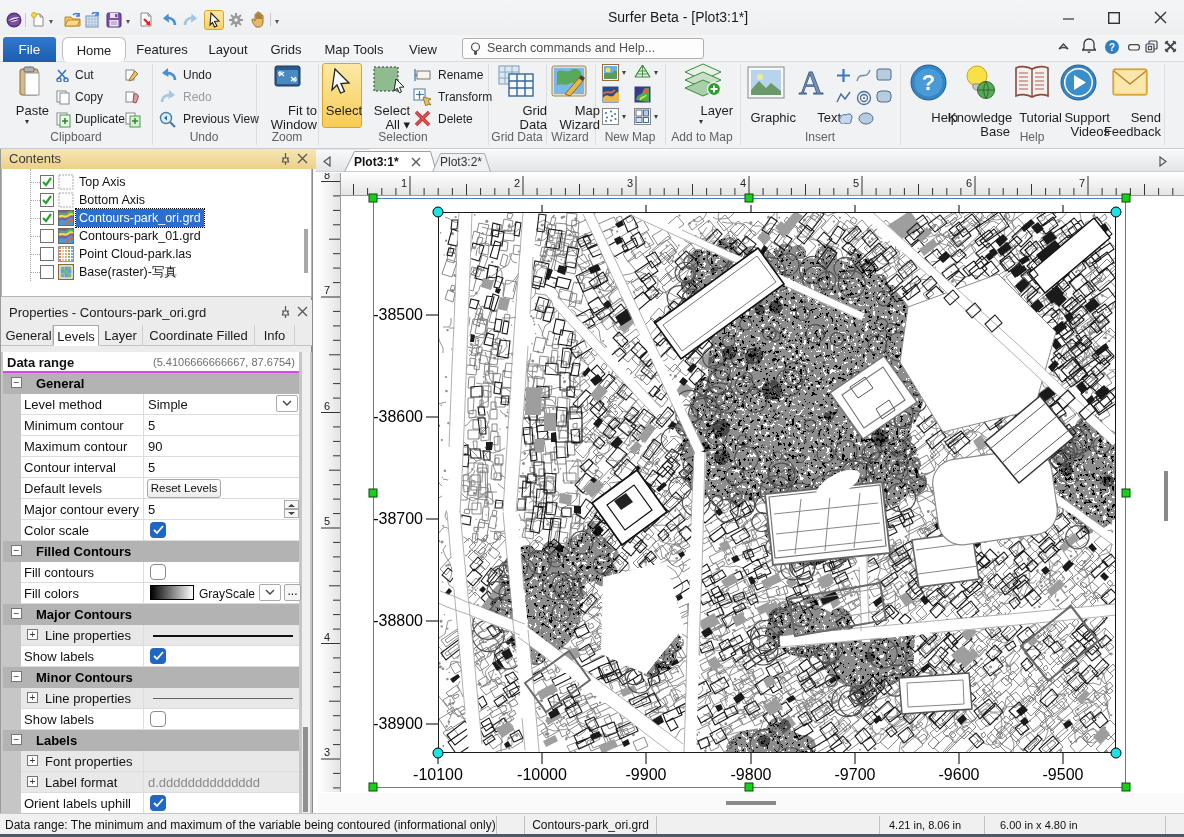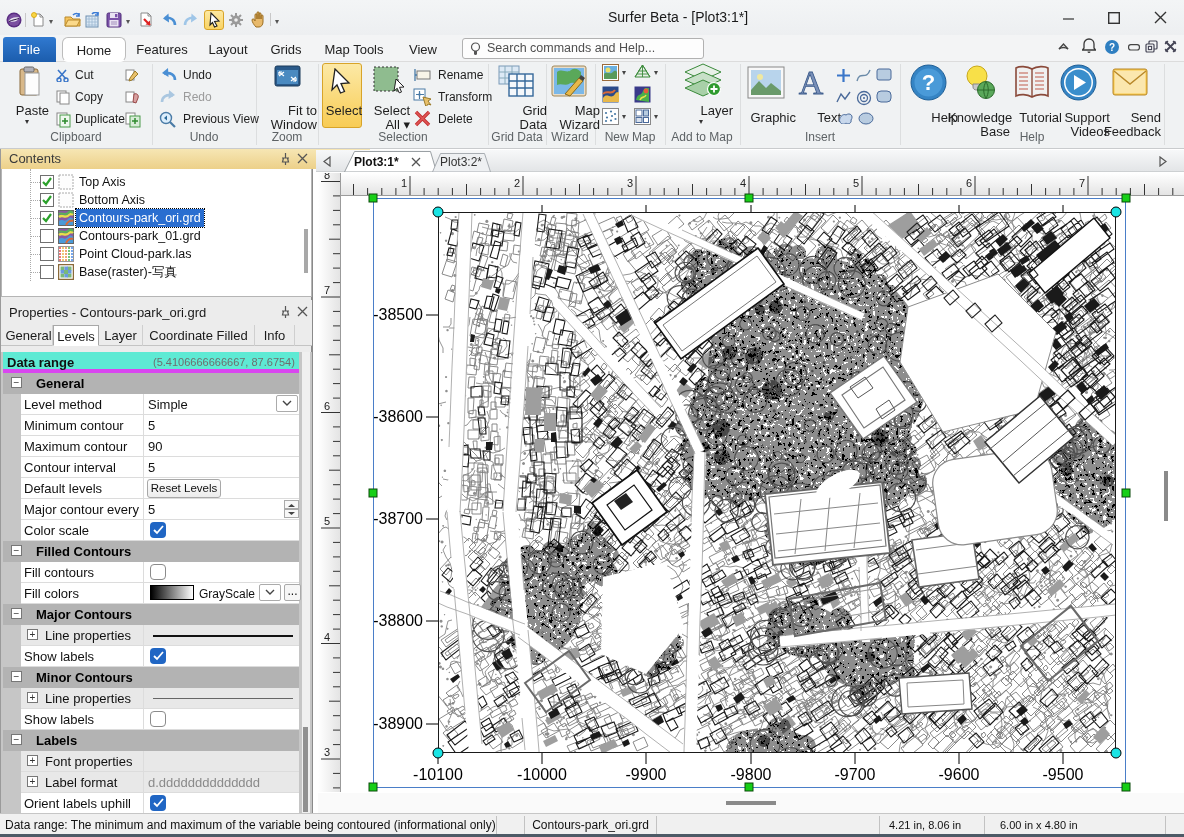--- a/index.html
+++ b/index.html
@@ -530,21 +530,21 @@
       <path d="M1 1l9 9M10 1l-9 9" stroke="#555" stroke-width="1.3"></path>
     </svg>
     <div class="abs" id="ptabrow">
       <div class="ptab" style="left:4px;width:48px;">General</div>
       <div class="ptab ptab-on" style="left:52px;width:46px;">Levels</div>
       <div class="ptab" style="left:98px;width:44px;">Layer</div>
       <div class="ptab" style="left:142px;width:112px;">Coordinate Filled</div>
       <div class="ptab" style="left:254px;width:40px;">Info</div>
     </div>
     <div class="abs" id="pgrid">
-      <div class="prow" style="top:0px;left:2px;width:296px;background:#5eead4;border-bottom:4px solid #d946ef">
+      <div class="prow" style="top:0px;left:2px;width:296px;background:#ffffff;border-bottom:2px solid #d946ef">
         <div class="plab" style="left:4px;font-weight:bold">Data range</div>
         <div class="pval" style="left:150px;color:#6e6e6e;font-size:11px;top:4px">(5.4106666666667, 87.6754)</div>
       </div>
       <div class="psec" style="top:21px"><div class="expbox" style="left:8px;top:4px;">−</div><span style="margin-left:33px">General</span></div>
       <div class="prow" style="top:42px">
         <div class="plab">Level method</div>
         <div class="pdiv"></div>
         <div class="pval">Simple</div>
         <div class="ddbtn" style="left:255px"></div>
         <svg class="abs" style="left:261px;top:6px" width="10" height="7" viewBox="0 0 10 7">

